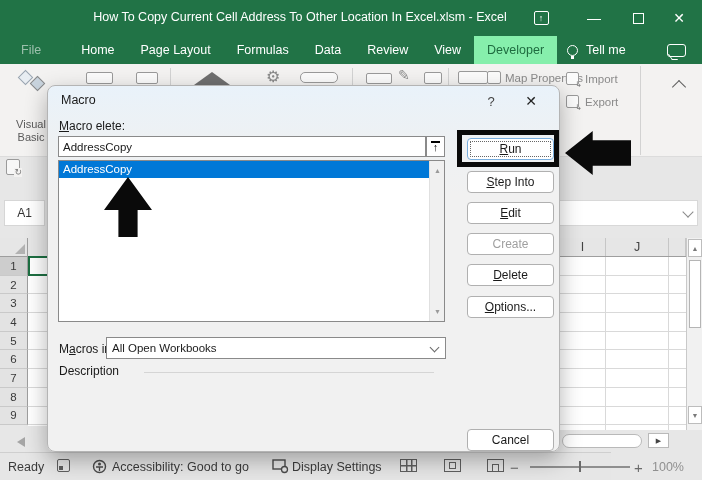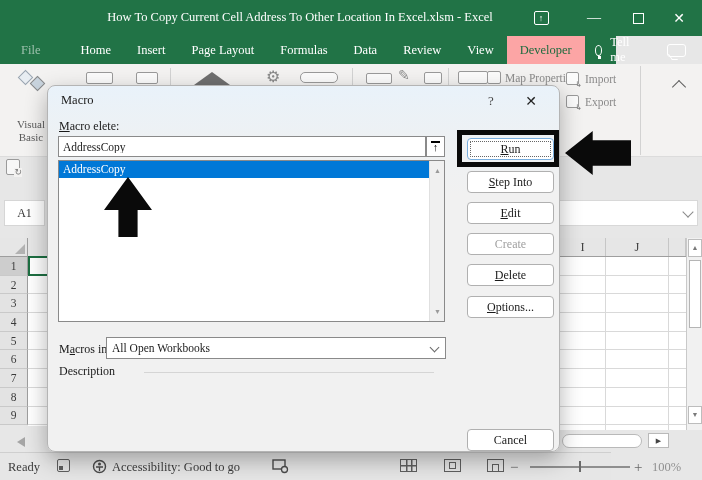--- a/index.html
+++ b/index.html
@@ -1,38 +1,38 @@
 <!DOCTYPE html>
 <html><head>
 <meta charset="utf-8">
 <style>
   * { margin:0; padding:0; box-sizing:border-box; }
   html,body { width:702px; height:480px; }
   #app {
     position:relative; width:702px; height:480px; overflow:hidden;
-    font-family:Liberation Serif, serif; background:#e7e7e7;
+    font-family:Liberation Sans, sans-serif; background:#e7e7e7;
     -webkit-font-smoothing:antialiased;
   }
   
   #titlebar { position:absolute; left:0; top:0; width:702px; height:36px; background:#217346; }
   #title-text { position:absolute; left:40px; top:10px; width:520px; text-align:center;
     color:#ffffff; font-size:12.5px; white-space:nowrap; overflow:hidden; }
   .win-ctl { position:absolute; top:0; height:36px; display:flex; align-items:center; justify-content:center; color:#fff; }
   #ribbon-display-btn { left:528px; width:26px; }
   #ribbon-display-btn .box { width:15px; height:14px; border:1.5px solid #fff; border-radius:2px;
      display:flex; align-items:center; justify-content:center; font-size:9px; color:#fff; line-height:1; }
   #min-btn { left:580px; width:28px; font-size:14px; }
   #max-btn { left:624px; width:28px; }
   #max-btn .box { width:11px; height:11px; border:1.5px solid #fff; }
   #close-btn { left:664px; width:30px; font-size:14px; }
   
-  #menubar { position:absolute; left:0; top:36px; width:616px; height:28px; background:#217346; display:flex; align-items:stretch; }
+  #menubar { position:absolute; left:0; top:36px; width:702px; height:28px; background:#217346; display:flex; align-items:stretch; }
   .tab { display:flex; align-items:center; padding:0 13px; color:#fff; font-size:12.5px; white-space:nowrap; cursor:default; }
   .tab.file { margin-left:8px; margin-right:14px; color:rgba(255,255,255,0.55); }
-  .tab.active { background:#fca5a5; color:#1e6b3f; }
+  .tab.active { background:#86efac; color:#1e6b3f; }
   #bulb-wrap { display:flex; align-items:center; margin-left:10px; }
   #bulb-icon { width:11px; height:11px; border:1.5px solid #fff; border-radius:50%; position:relative; }
   #bulb-icon:after { content:""; position:absolute; left:2.5px; top:10px; width:3px; height:3px; background:#fff; }
   #tellme-label { color:#fff; font-size:12.5px; margin-left:8px; }
   #comment-icon { position:absolute; right:16px; top:44px; width:19px; height:13px;
      border:1.5px solid #fff; border-radius:3px; }
   #comment-icon:after { content:""; position:absolute; left:2px; bottom:-4px; width:5px; height:5px;
      background:transparent; border-left:1.5px solid #fff; border-bottom:1.5px solid #fff; transform:skewX(35deg); }
   
   #ribbon { position:absolute; left:0; top:64px; width:702px; height:93px; background:#f3f2f1; border-bottom:1px solid #dcdcdc; }
@@ -166,21 +166,20 @@
     <div class="win-ctl" id="max-btn">
         <span class="box"></span>
       </div>
     <div class="win-ctl" id="close-btn">✕</div>
   </div>
 
   <div id="menubar">
 
     <div class="tab file">File</div>
       <div class="tab">Home</div>
-      <div class="tab">Insert</div>
       <div class="tab">Page Layout</div>
       <div class="tab">Formulas</div>
       <div class="tab">Data</div>
       <div class="tab">Review</div>
       <div class="tab">View</div>
       <div class="tab active">Developer</div>
       <div id="bulb-wrap">
       <span id="bulb-icon"></span>
       <span id="tellme-label">Tell me</span>
     </div>
@@ -250,20 +249,21 @@
     <div id="v-thumb"></div>
     <div class="sb-btn" id="v-down">▼</div>
   </div>
   <div id="h-left-arrow"></div>
   <div id="h-thumb"></div>
   <div id="h-right">▶</div>
 
   <div id="statusbar">
     <div class="sb-item" style="left:8px;">Ready</div>
     <div class="sb-item" style="left:112px;">Accessibility: Good to go</div>
+    <div class="sb-item" style="left:292px;">Display Settings</div>
     <div class="sb-item" id="zoom-out">−</div>
     <div class="sb-item" id="zoom-in">+</div>
     <div class="sb-item" id="zoom-pct">100%</div>
   </div>
   <div id="macro-rec-icon"></div>
   <svg width="15" height="15" style="position:absolute; left:92px; top:459px;">
     <circle cx="7.5" cy="7.5" r="6" fill="none" stroke="#4a4a4a" stroke-width="1.4"></circle>
     <circle cx="7.5" cy="5" r="1.5" fill="#4a4a4a"></circle>
     <path d="M4 8 h7 M7.5 8 v4" stroke="#4a4a4a" stroke-width="1.3" fill="none"></path>
   </svg>

